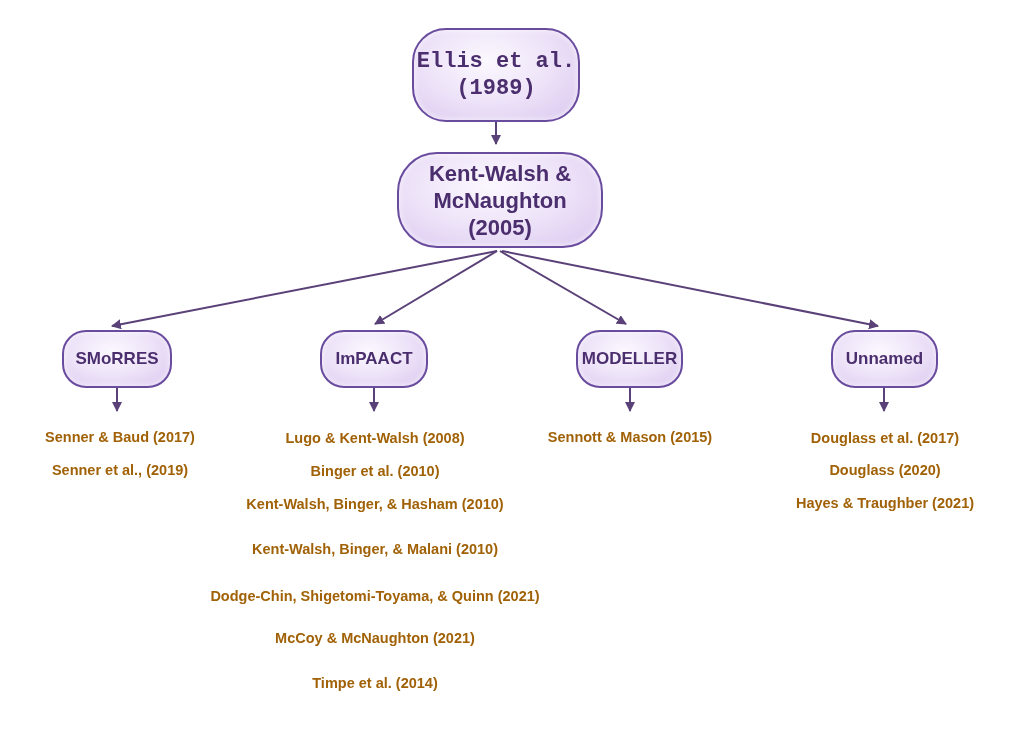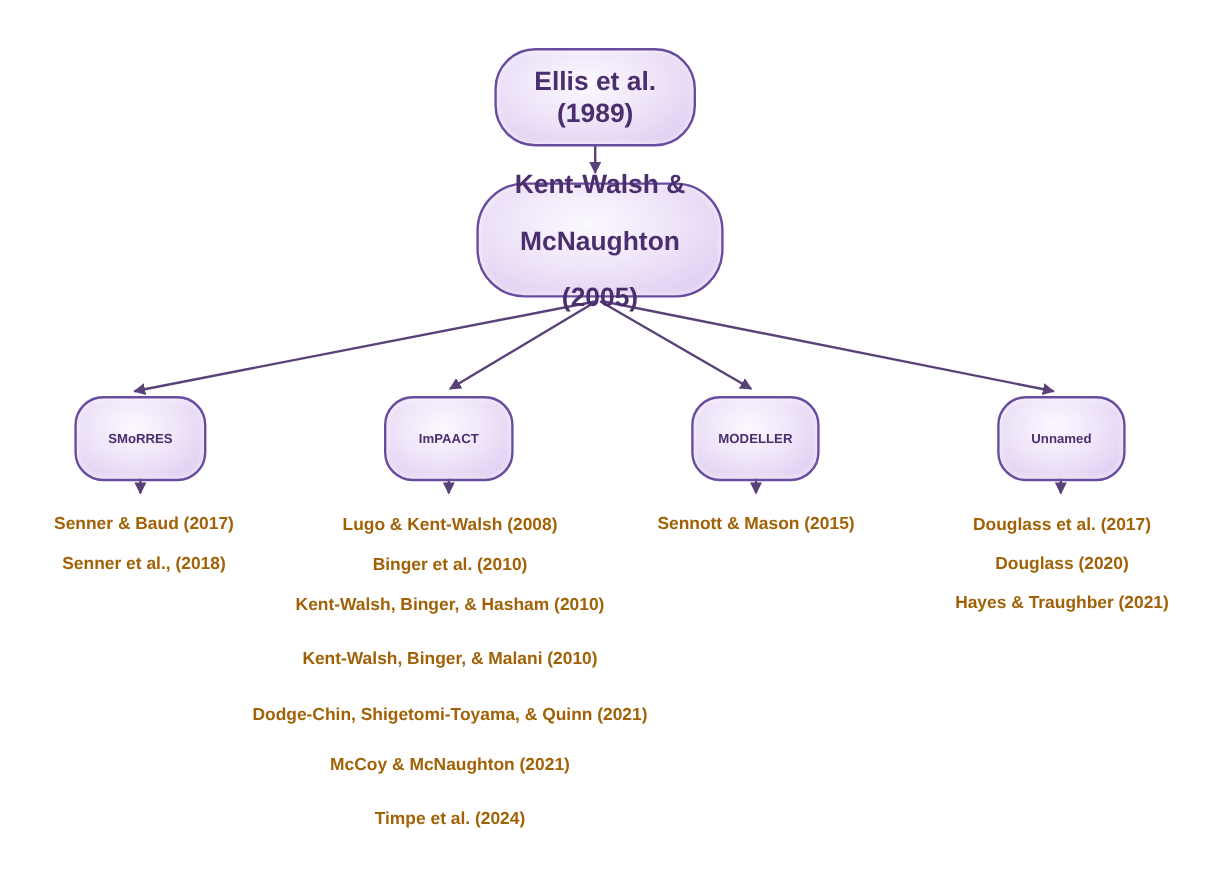--- a/index.html
+++ b/index.html
@@ -30,26 +30,26 @@
     background: radial-gradient(ellipse at 45% 35%, #fbf8fe 0%, #efe5f9 45%, #d9c7ef 100%);
     color: #4b2e6e;
     text-align: center;
     box-shadow: inset 0 0 6px rgba(255,255,255,0.8);
   }
   .node-big {
     font-size: 22px;
     font-weight: bold;
     line-height: 27px;
   }
-  .node-root   { left: 412px; top: 40px;  width: 168px; height: 82px; border-radius: 34px; }
-  .node-model  { left: 397px; top: 152px; width: 206px; height: 96px; border-radius: 40px; gap: 20px; }
+  .node-root   { left: 412px; top: 28px;  width: 168px; height: 94px; border-radius: 34px; font-family: Liberation Mono, monospace; }
+  .node-model  { left: 397px; top: 152px; width: 206px; height: 96px; border-radius: 40px; }
   .node-branch {
-    font-size: 11px;
+    font-size: 17px;
     font-weight: bold;
-    width: 110px; height: 71px;
+    width: 110px; height: 58px;
     border-radius: 24px;
   }
   .node-smorres  { left: 62px;  top: 330px; }
   .node-impaact  { left: 320px; top: 330px; width: 108px; }
   .node-modeller { left: 576px; top: 330px; width: 107px; }
   .node-unnamed  { left: 831px; top: 330px; width: 107px; }
   .citation {
     position: absolute;
     height: 20px;
     font-size: 14.5px;
@@ -106,29 +106,29 @@
     <span>ImPAACT</span>
   </div>
   <div class="node node-branch node-unnamed">
     <span>Unnamed</span>
   </div>
   <div class="node node-branch node-modeller">
     <span>MODELLER</span>
   </div>
 
   <div class="citation col-smorres" style="top:427px">Senner &amp; Baud (2017)</div>
-  <div class="citation col-smorres" style="top:460px">Senner et al., (2018)</div>
+  <div class="citation col-smorres" style="top:460px">Senner et al., (2019)</div>
 
   <div class="citation col-impaact" style="top:428px">Lugo &amp; Kent-Walsh (2008)</div>
   <div class="citation col-impaact" style="top:461px">Binger et al. (2010)</div>
   <div class="citation col-impaact" style="top:494px">Kent-Walsh, Binger, &amp; Hasham (2010)</div>
   <div class="citation col-impaact" style="top:539px">Kent-Walsh, Binger, &amp; Malani (2010)</div>
   <div class="citation col-impaact" style="top:586px">Dodge-Chin, Shigetomi-Toyama, &amp; Quinn (2021)</div>
   <div class="citation col-impaact" style="top:628px">McCoy &amp; McNaughton (2021)</div>
-  <div class="citation col-impaact" style="top:673px">Timpe et al. (2024)</div>
+  <div class="citation col-impaact" style="top:673px">Timpe et al. (2014)</div>
 
   <div class="citation col-modeller" style="top:427px">Sennott &amp; Mason (2015)</div>
 
   <div class="citation col-unnamed" style="top:428px">Douglass et al. (2017)</div>
   <div class="citation col-unnamed" style="top:460px">Douglass (2020)</div>
   <div class="citation col-unnamed" style="top:493px">Hayes &amp; Traughber (2021)</div>
 
 </div>
 
 </body></html>

